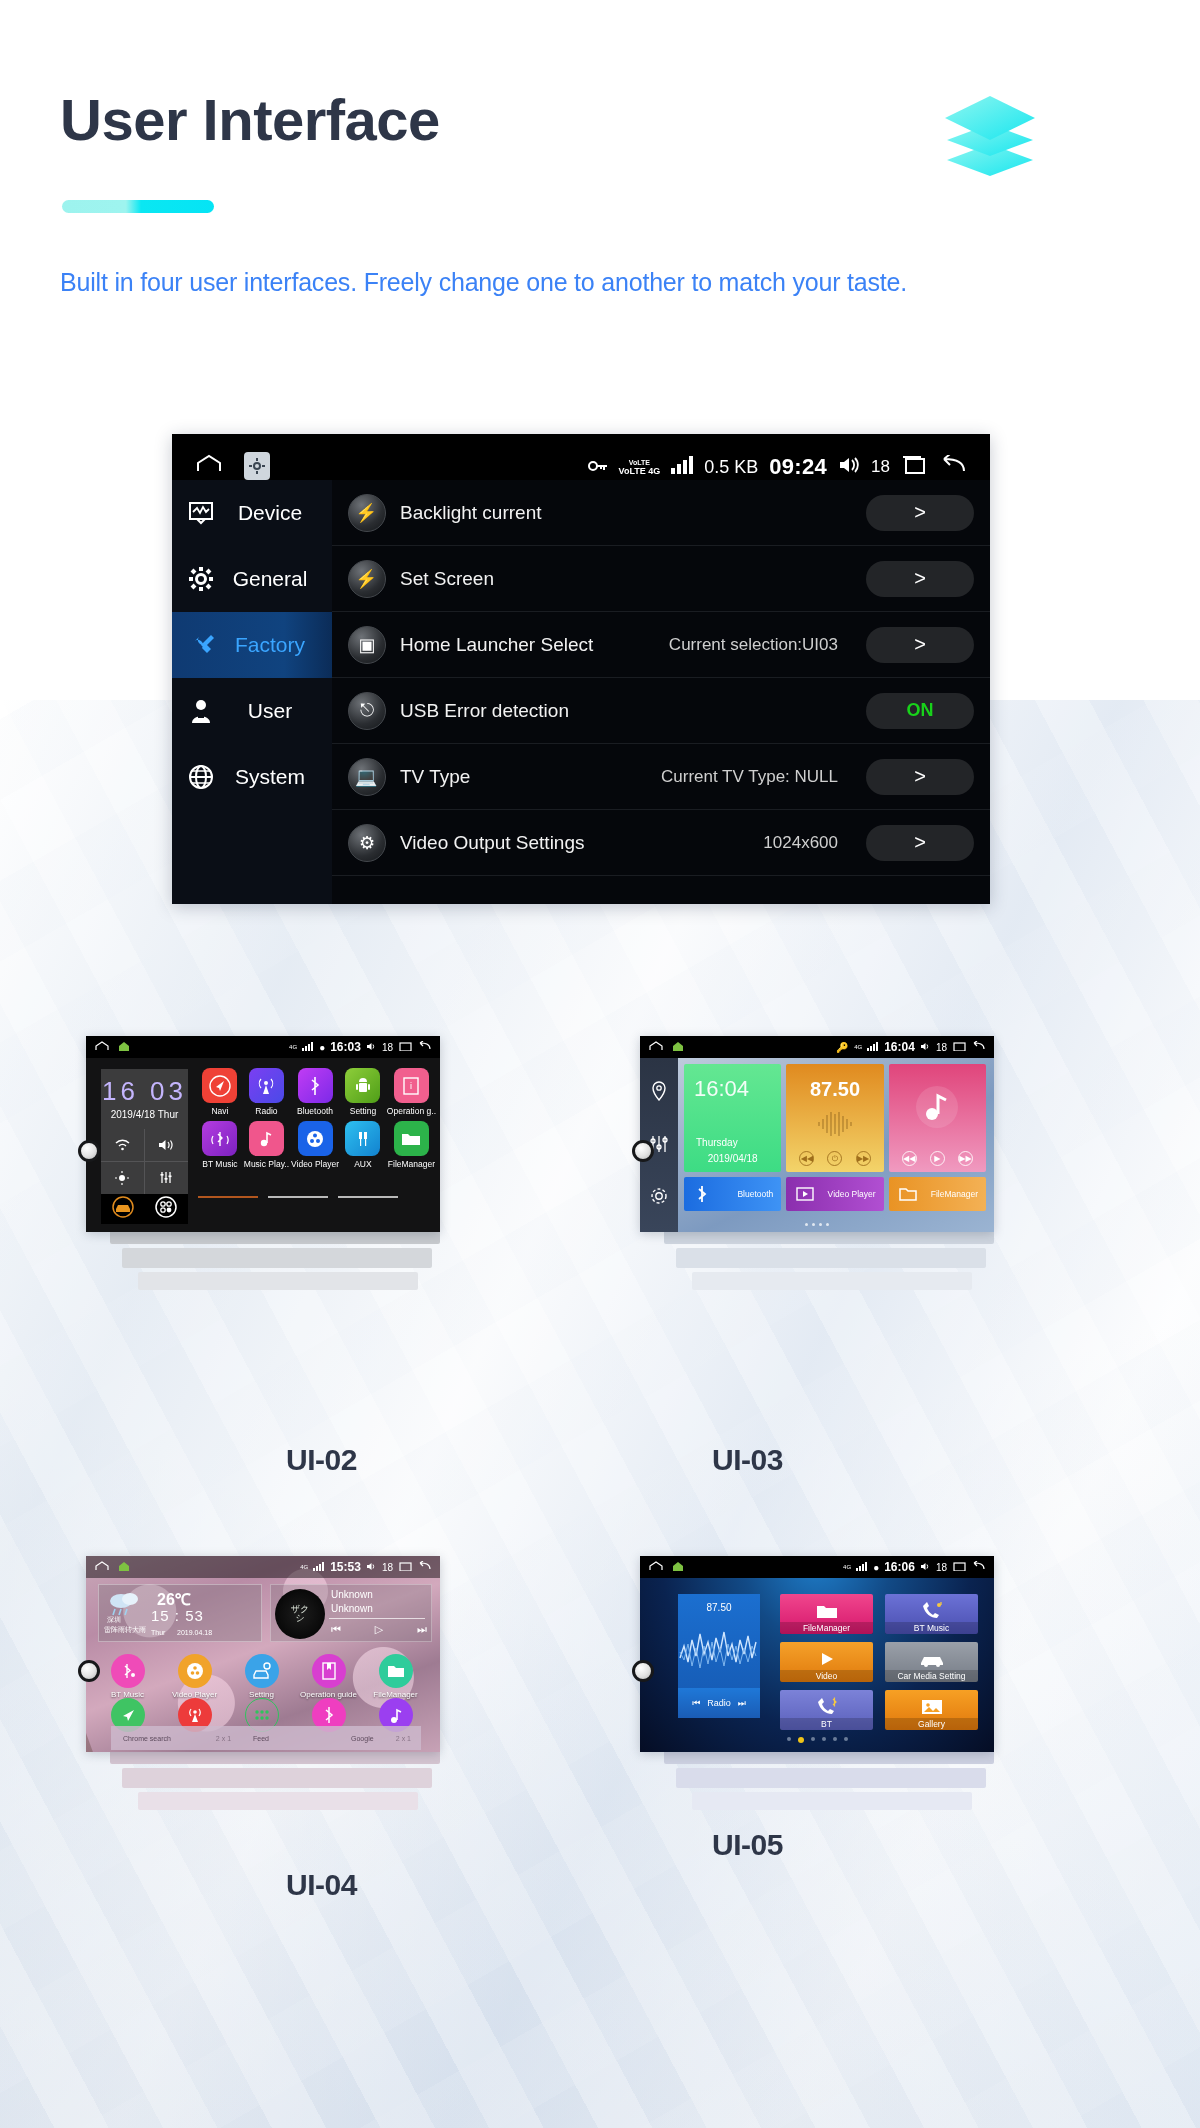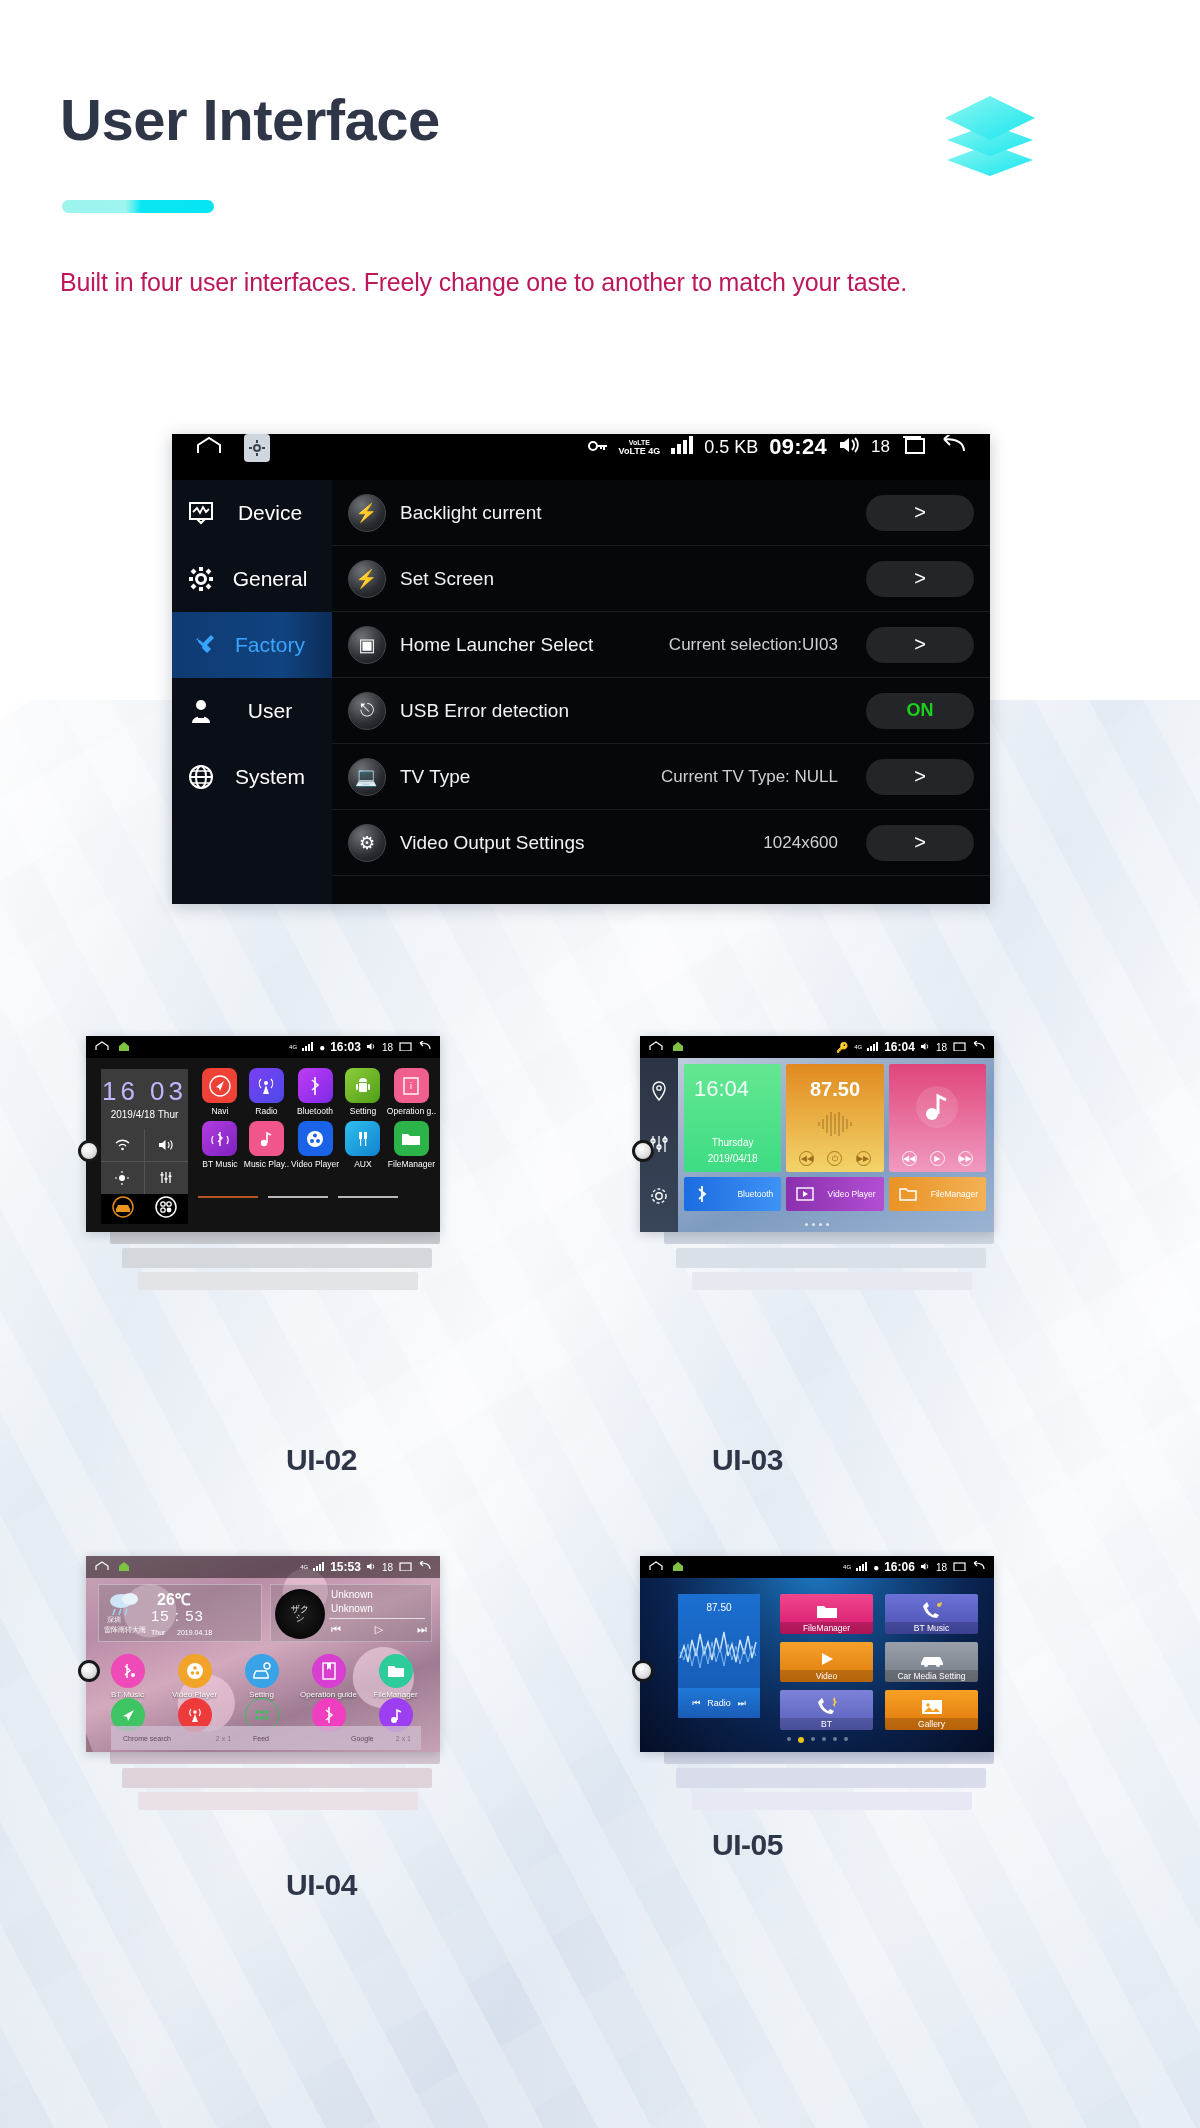--- a/index.html
+++ b/index.html
@@ -36,33 +36,33 @@
     position: absolute; left: 60px; top: 86px;
     font-size: 58px; font-weight: bold; color: #2e3648; letter-spacing: -0.5px;
   }
   .title-underline {
     position: absolute; left: 62px; top: 200px; width: 152px; height: 13px;
     border-radius: 7px;
     background: linear-gradient(90deg, #9df3ee 0%, #9ef4ef 42%, #0ae7f2 52%, #05e4f5 100%);
   }
   .subtitle {
     position: absolute; left: 60px; top: 268px;
-    font-size: 25px; color: #be185d; letter-spacing: -0.2px;
+    font-size: 25px; color: #3b82f6; letter-spacing: -0.2px;
   }
   .layers-icon { position: absolute; left: 935px; top: 88px; width: 110px; height: 90px; }
 
   
   .main-device {
     position: absolute; left: 172px; top: 434px; width: 818px; height: 470px;
     background: #05070b; overflow: hidden;
     box-shadow: 0 3px 16px rgba(30,45,70,.25);
   }
   .statusbar {
     position: absolute; left:0; top:0; width: 100%; height: 46px;
-    background: #000; color: #fff; display: flex; align-items: flex-start;
+    background: #000; color: #fff; display: flex; align-items: flex-end;
   }
   .sb-left { display: flex; align-items: center; gap: 22px; padding-left: 24px; }
   .sb-right { margin-left: auto; display: flex; align-items: center; gap: 11px; padding-right: 24px; font-size: 18px; }
   .sb-clock { font-size: 22px; font-weight: bold; letter-spacing: .3px; }
   .sb-kb { font-size: 18px; }
   .sb-bat { font-size: 17px; }
   .volte { font-size: 8px; line-height: 8px; text-align: center; font-weight: bold; }
   .gear-chip { width: 26px; height: 28px; border-radius: 4px; background: #cfd6dd; display:flex; align-items:center; justify-content:center; }
 
   .sidebar {
@@ -640,21 +640,21 @@
             </svg></span>
         <span><svg width="18" height="18" viewBox="0 0 18 18">
               <circle cx="9" cy="9" r="3.2" fill="none" stroke="#fff" stroke-width="1.4"></circle>
               <circle cx="9" cy="9" r="7" fill="none" stroke="#fff" stroke-width="1.4" stroke-dasharray="3 2.2"></circle>
             </svg></span>
       </div>
 
       <div class="u3-grid">
         <div class="u3-big" style="background:linear-gradient(180deg,#64e792,#3ddc84)">
           <div style="padding:12px 0 0 10px; font-size:22px; color:rgba(255,255,255,.92)">16:04</div>
-          <div style="position:absolute; left:0; bottom:24px; width:100%; text-align:center; font-size:10px">Thursday</div>
+          <div style="position:absolute; left:12px; bottom:24px; width:100%; text-align:left; font-size:10px">Thursday</div>
           <div style="position:absolute; left:0; bottom:8px; width:100%; text-align:center; font-size:10px">2019/04/18</div>
         </div>
         <div class="u3-big" style="background:linear-gradient(180deg,#e08a1f,#f3d46a)">
           <div style="padding:14px 0 0 0; text-align:center; font-size:20px; font-weight:bold">87.50</div>
           <svg style="position:absolute; left:50%; top:46px; transform:translateX(-50%)" width="40" height="28" viewBox="0 0 40 28">
               <g stroke="rgba(120,80,20,.55)" stroke-width="1.2">
                 <line x1="4" y1="12" x2="4" y2="16"></line>
                 <line x1="8" y1="9" x2="8" y2="19"></line>
                 <line x1="12" y1="5" x2="12" y2="23"></line>
                 <line x1="16" y1="2" x2="16" y2="26"></line>

